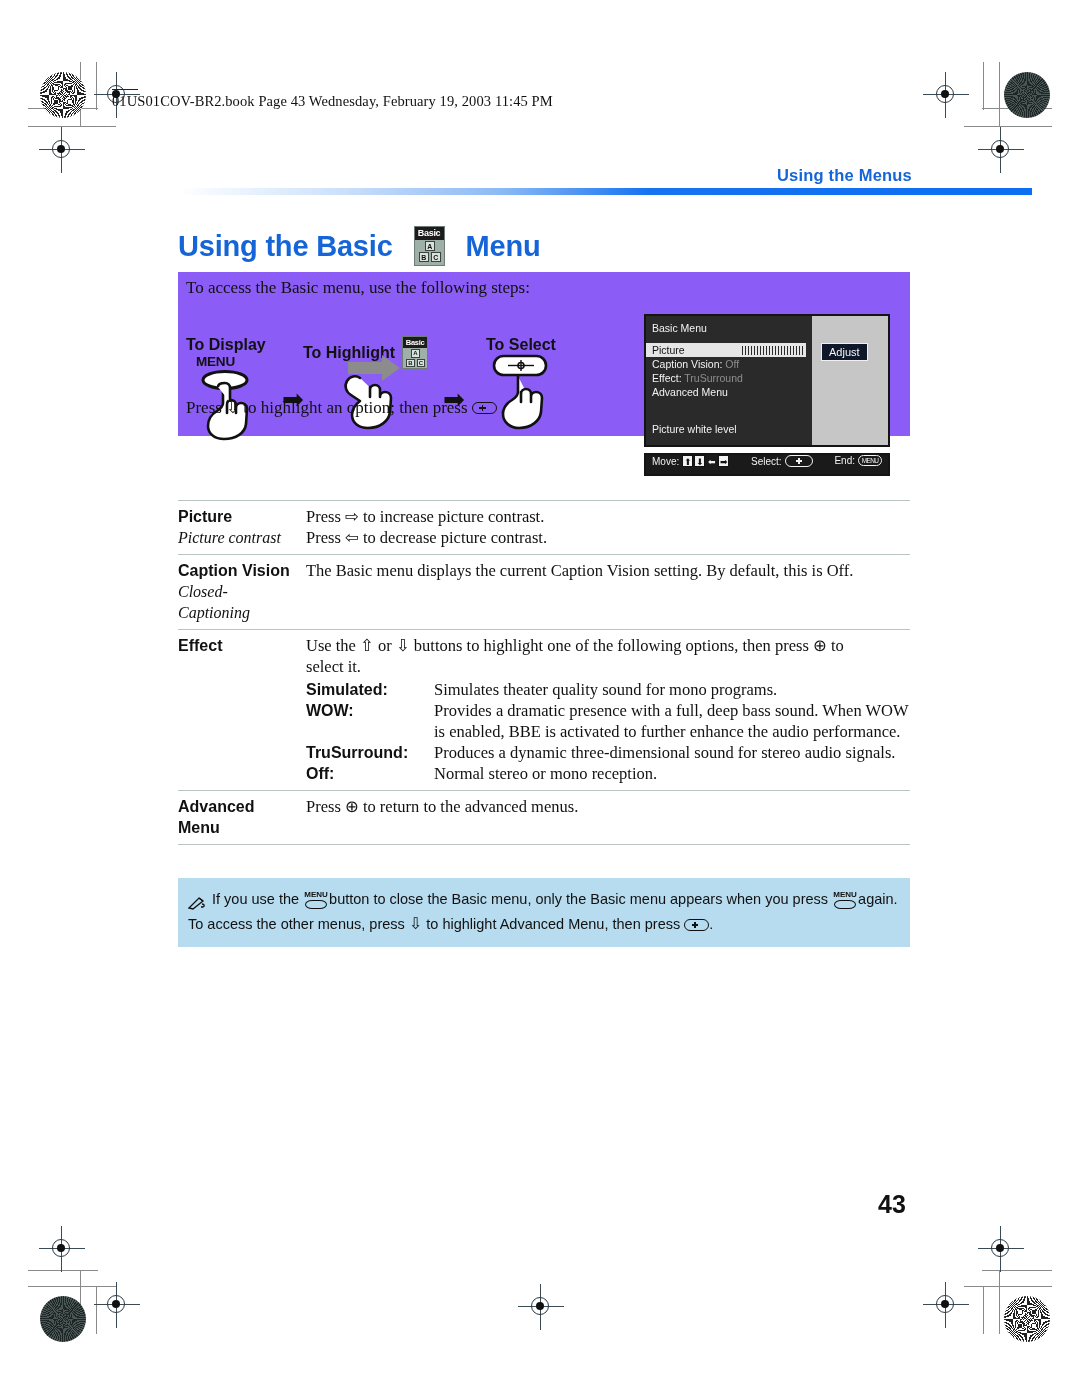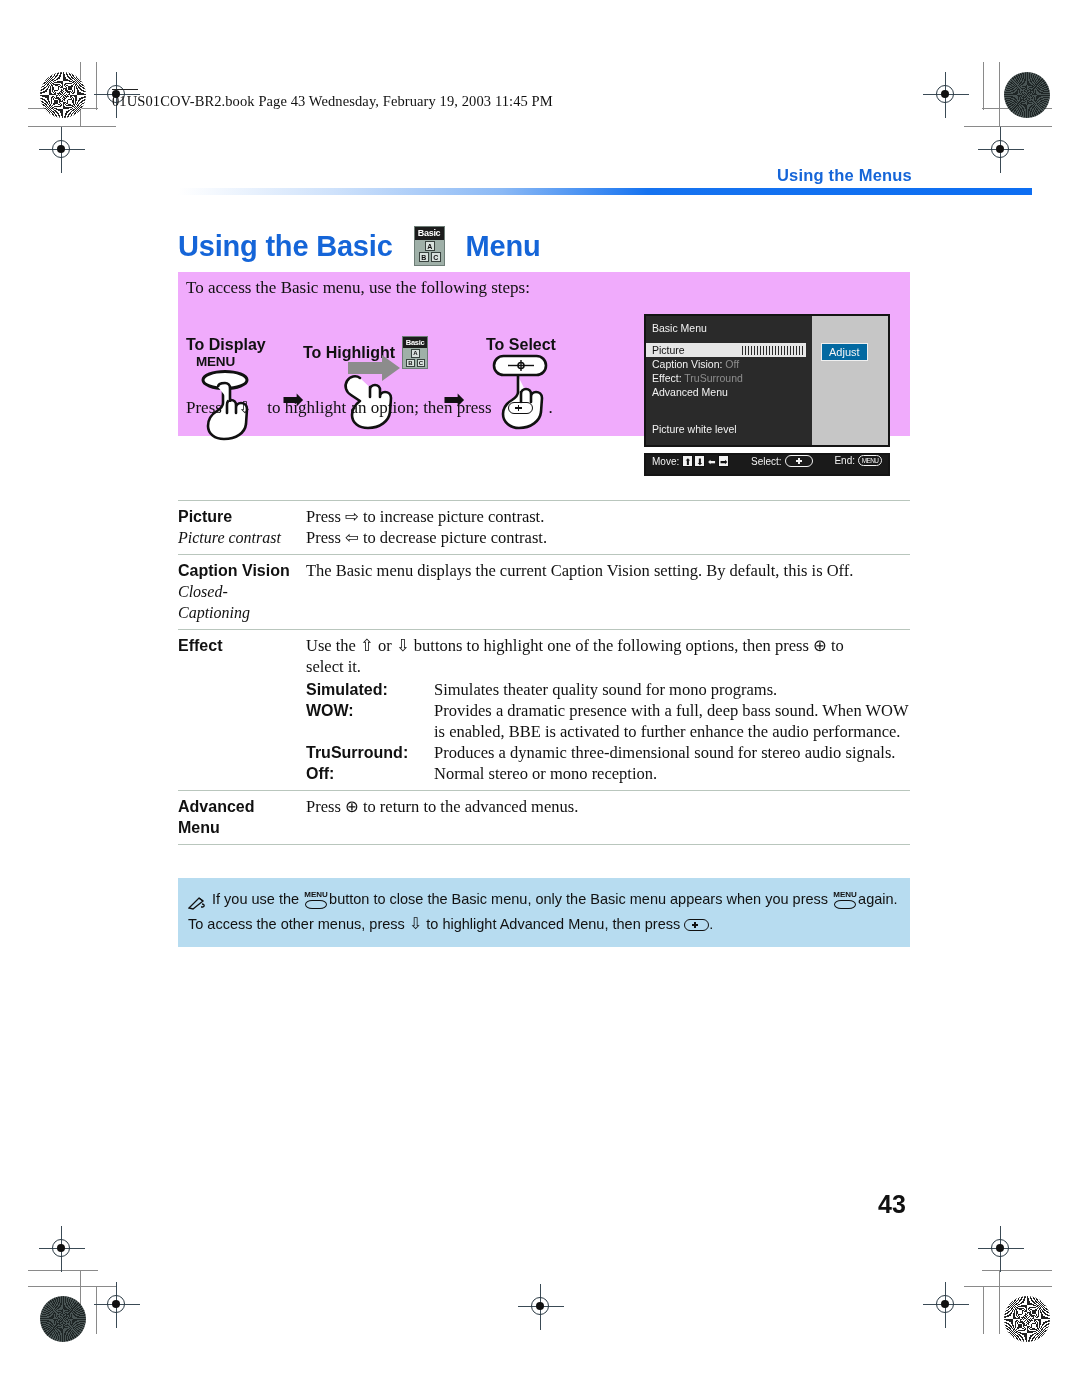--- a/index.html
+++ b/index.html
@@ -149,21 +149,21 @@
   .basic-icon.small .blk { width: 8.5px; height: 8.5px; font-size: 6px; line-height: 7.5px; }
   .basic-icon.small .blk.a { left: 8px; top: 0px; }
   .basic-icon.small .blk.b { left: 3px; top: 9.5px; }
   .basic-icon.small .blk.c { left: 13.5px; top: 9.5px; }
 
   
   .steps-panel {
     position: absolute;
     left: 178px; top: 272px;
     width: 732px; height: 164px;
-    background: #f0abfc;
+    background: #8b5cf6;
   }
   .steps-intro {
     position: absolute;
     left: 8px; top: 6px;
     font-size: 17px;
     color: #111;
   }
   .step-labels {
     position: absolute;
     left: 0; top: 58px;
@@ -203,21 +203,21 @@
 
   .hand { position: absolute; }
 
   .steps-foot {
     position: absolute;
     left: 8px; bottom: 18px;
     font-size: 17px;
     color: #111;
     display: flex;
     align-items: center;
-    gap: 16px;
+    gap: 4px;
   }
 
   
   .glyph-updown {
     font-family: "DejaVu Sans", sans-serif;
     font-size: 16px;
     line-height: 1;
     color: #111;
   }
   .plus-btn {
@@ -321,21 +321,21 @@
   .osd-white {
     position: absolute;
     left: 6px; bottom: 10px;
     font-family: "Liberation Sans", sans-serif;
     font-size: 10.5px;
     color: #f2f2f2;
   }
   .osd-adjust {
     position: absolute;
     left: 9px; top: 27px;
-    background: #0369a1;
+    background: #0f172a;
     color: #f5f5f5;
     font-family: "Liberation Sans", sans-serif;
     font-size: 11px;
     padding: 2px 7px;
     border: 1px solid #f0f0f0;
   }
   .osd-foot {
     position: absolute;
     left: 0; top: 139px;
     width: 246px; height: 23px;

